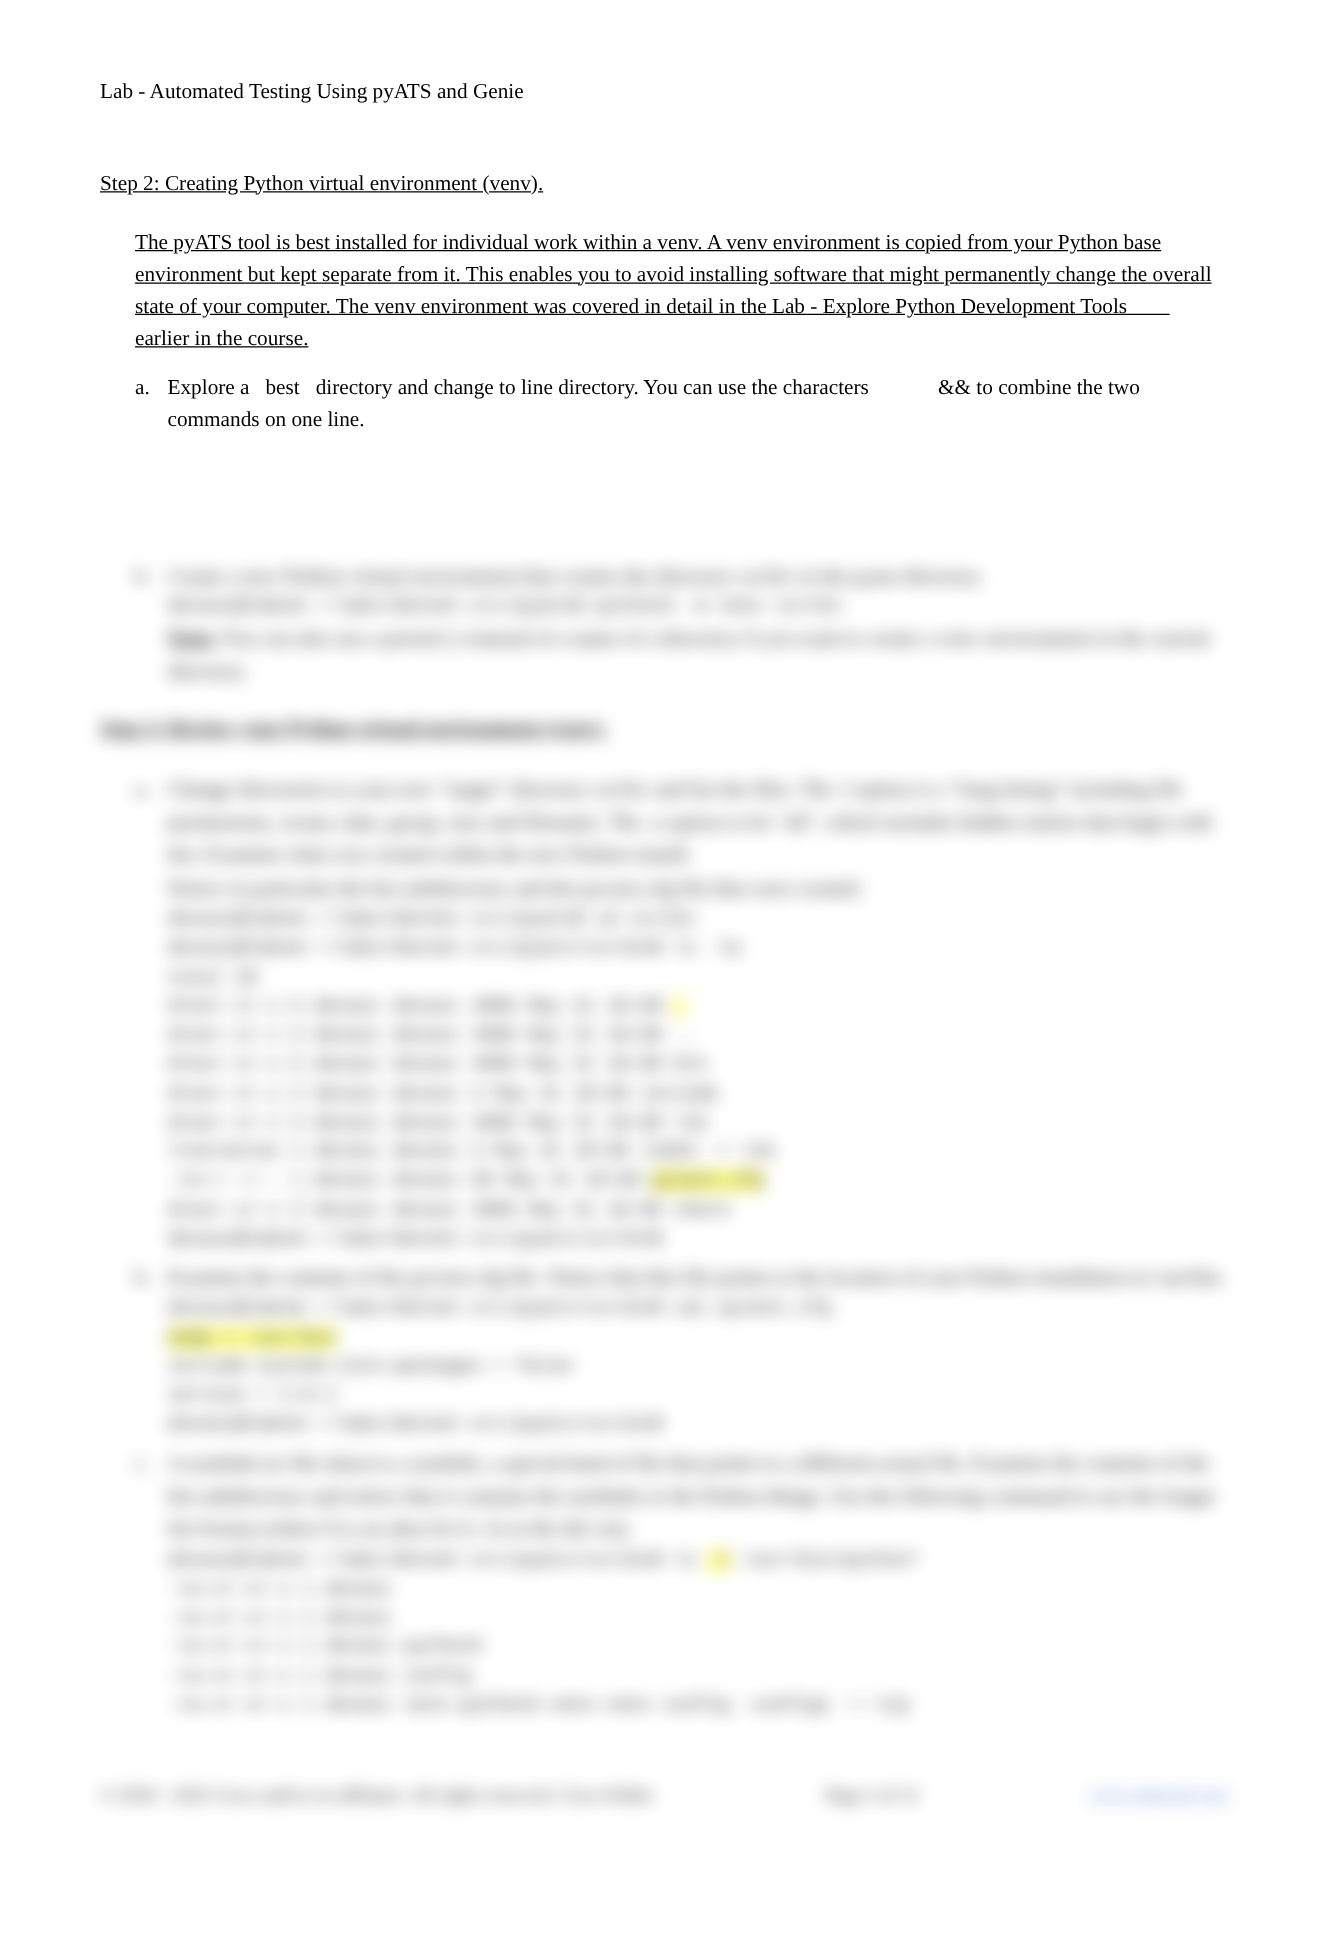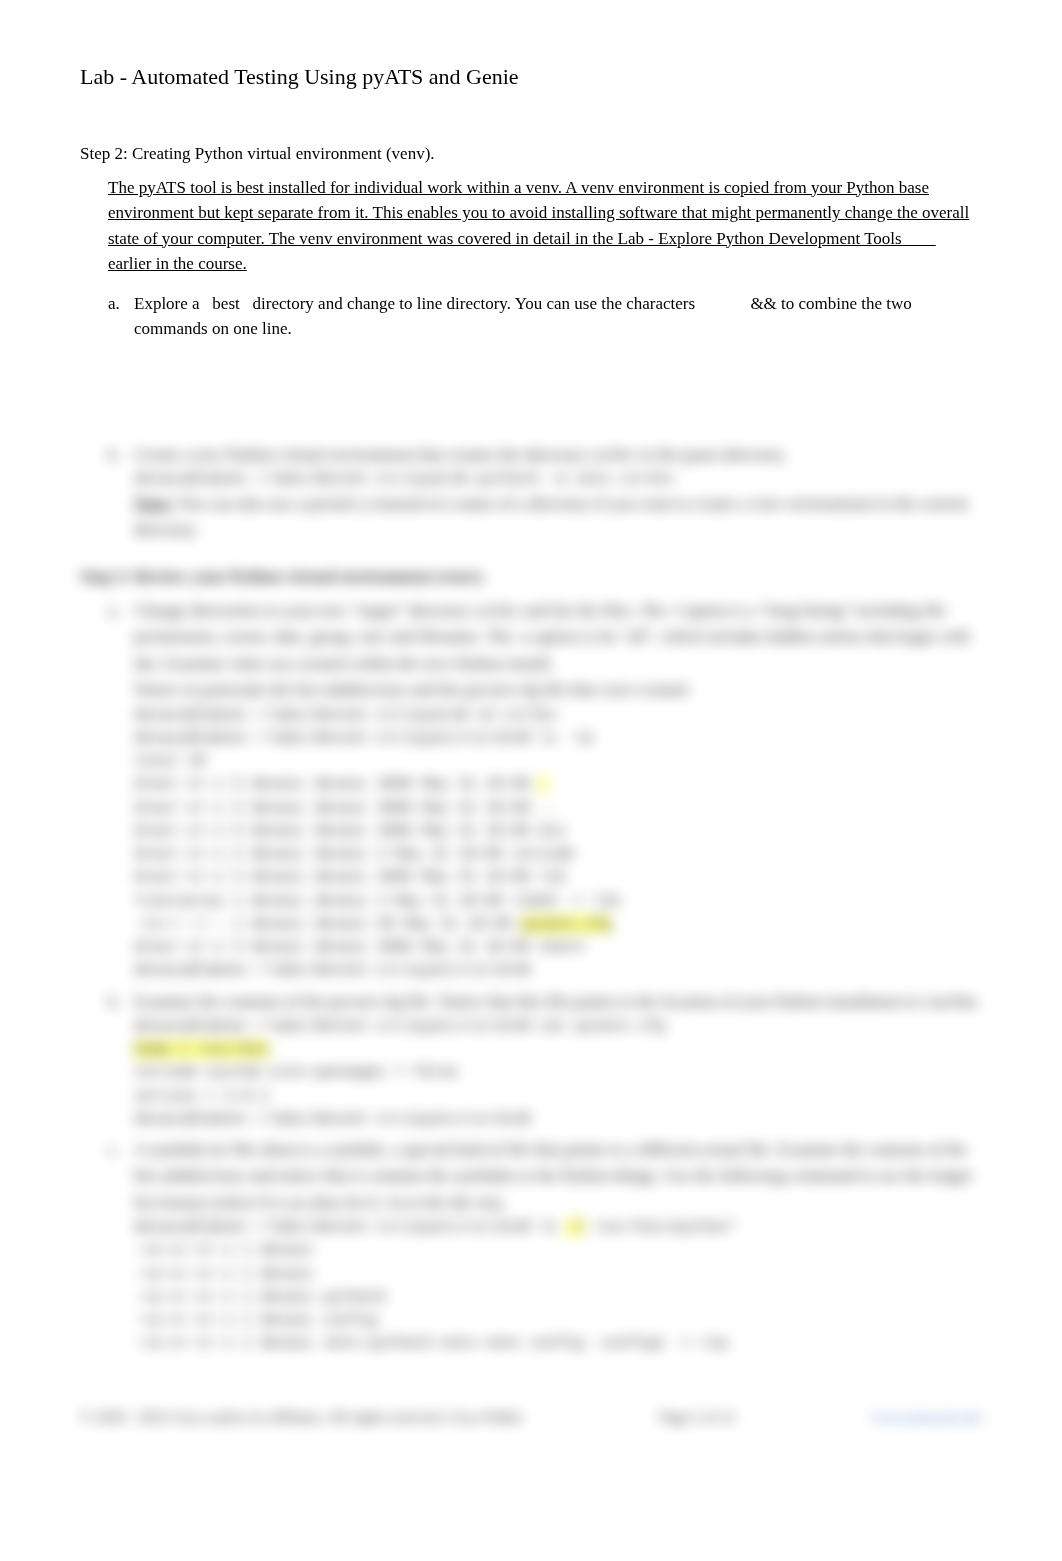--- a/index.html
+++ b/index.html
@@ -6,26 +6,27 @@
     body {
       font-family: "Times New Roman", Times, serif;
       background: #fff;
       color: #000;
       padding: 60px 80px 60px 80px;
       font-size: 17px;
       line-height: 1.5;
       width: 1062px;
     }
     .doc-title {
-      font-size: 22px;
+      font-size: 17px;
       margin-bottom: 48px;
     }
     .step-title {
       font-size: 17px;
-      margin-bottom: 8px;
+      margin-bottom: 22px;
+      text-decoration: underline;
     }
     .intro-block {
       margin-left: 28px;
       margin-bottom: 14px;
       text-decoration: underline;
     }
     .list-block {
       margin-left: 28px;
     }
     .list-row {

